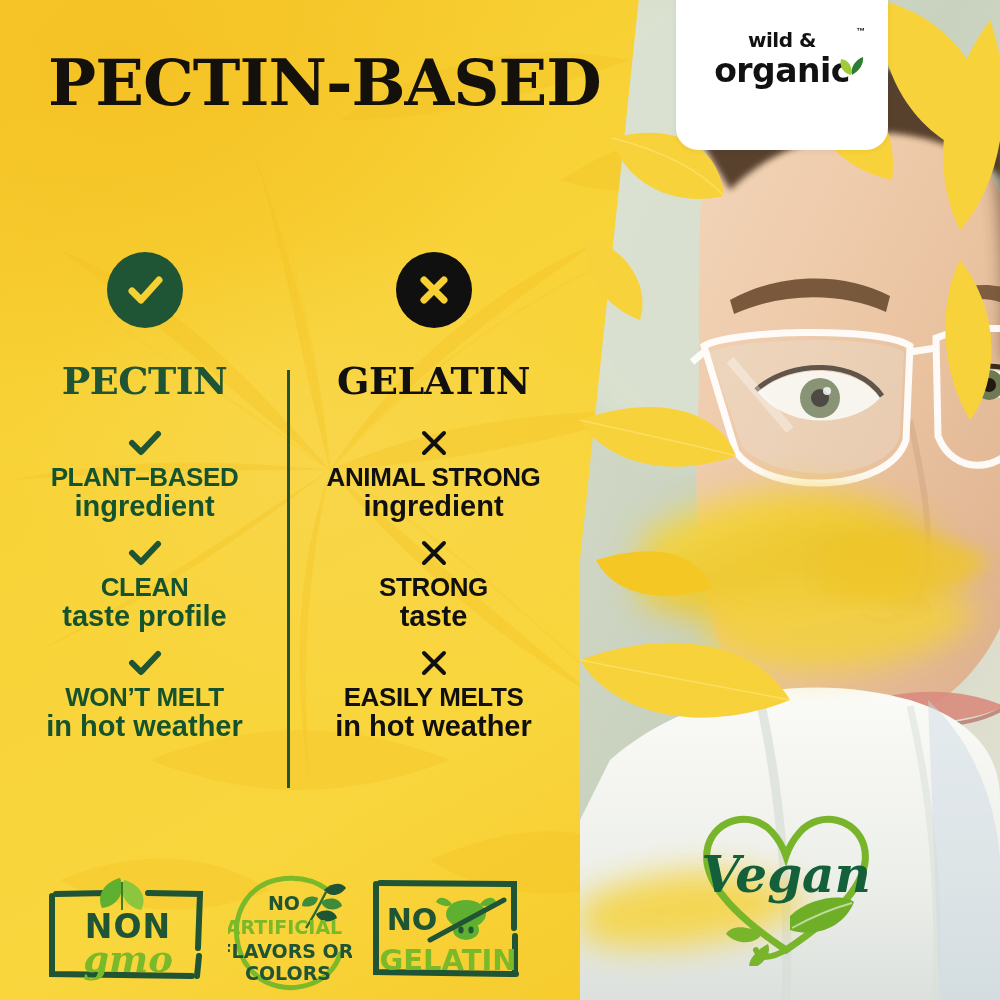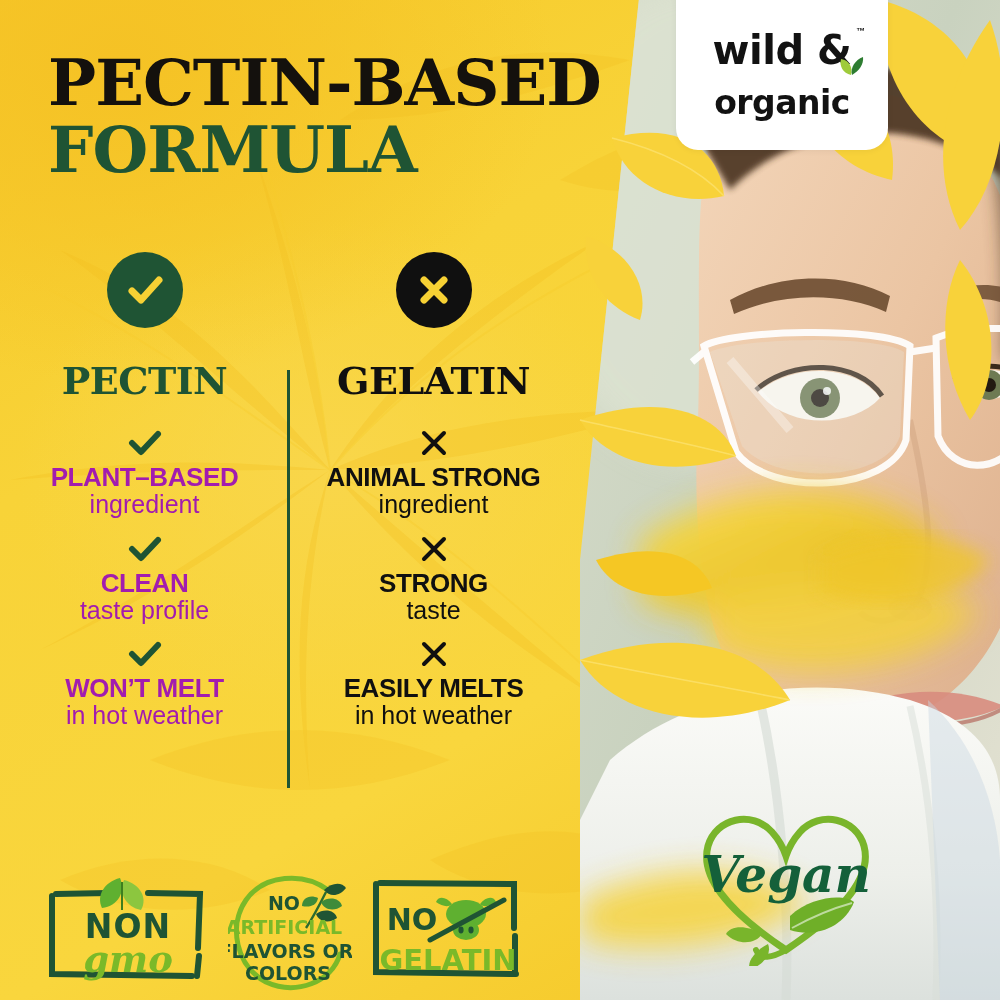--- a/index.html
+++ b/index.html
@@ -55,22 +55,22 @@
   }
   .logo-inner { position:relative; width:178px; height:86px; margin-top:16px; }
   .logo-line1, .logo-line2 {
     font-family:"DejaVu Sans", sans-serif;
     font-weight:bold;
     color:#121212;
     letter-spacing:-0.5px;
     line-height:1;
     text-align:center;
   }
-  .logo-line1 { font-size:40px; }
-  .logo-line2 { font-size:33px; margin-top:16px; }
+  .logo-line1 { font-size:20px; }
+  .logo-line2 { font-size:33px; margin-top:4px; }
   .logo-tm {
     position:absolute; right:6px; top:-4px;
     font-size:9px; font-weight:bold; color:#121212;
     font-family:"Liberation Sans", sans-serif;
   }
   .logo-leaves { position:absolute; right:4px; top:24px; width:30px; height:24px; }
 
   
   .headline { position:absolute; left:48px; top:52px; width:600px; }
   .headline .l1, .headline .l2 {
@@ -113,22 +113,22 @@
   .col-title.no { color:#101010; }
 
   .items { margin-top:24px; }
   .item { text-align:center; margin-bottom:14px; }
   .item .mark { height:32px; display:flex; align-items:center; justify-content:center; }
   .item .mark svg { display:block; }
   .item .t1 {
     font-size:26px; font-weight:bold; letter-spacing:-0.4px;
     line-height:1.08; margin-top:4px;
   }
-  .item .t2 { font-size:25px; font-weight:normal; line-height:1.1; }
-  .col.ok .item .t1, .col.ok .item .t2 { color:#a21caf; }
+  .item .t2 { font-size:29px; font-weight:bold; line-height:1.1; }
+  .col.ok .item .t1, .col.ok .item .t2 { color:#14532d; }
   .col.no .item .t1, .col.no .item .t2 { color:#101010; }
 
   
   .seals { position:absolute; left:0; top:868px; width:578px; height:130px; }
   .seal { position:absolute; }
   .seal svg { display:block; }
   .seal-gmo    { left:42px;  top:8px; }
   .seal-flavor { left:228px; top:2px; }
   .seal-gel    { left:368px; top:10px; }
 
@@ -294,21 +294,20 @@
       <div class="logo-line2">organic</div>
       <svg class="logo-leaves" viewBox="0 0 30 24">
         <path d="M14 21 C 6 19, 2 12, 4 5 C 12 6, 16 13, 14 21 Z" fill="#9FCB3B"></path>
         <path d="M15 21 C 22 17, 27 10, 26 3 C 18 6, 13 14, 15 21 Z" fill="#2E7D32"></path>
       </svg>
     </div>
   </div>
 
   <div class="headline">
     <div class="l1">PECTIN-BASED</div>
-    <div class="l2">FORMULA</div>
   </div>
 
   <div class="compare">
     <div class="divider"></div>
     <div class="cols">
 
       <div class="col ok">
         <div class="badge-circle ok">
           <svg width="44" height="44" viewBox="0 0 44 44">
             <path d="M9 23 L 18 32 L 36 12" stroke="#F7D134" stroke-width="7" fill="none" stroke-linecap="round" stroke-linejoin="round"></path>

